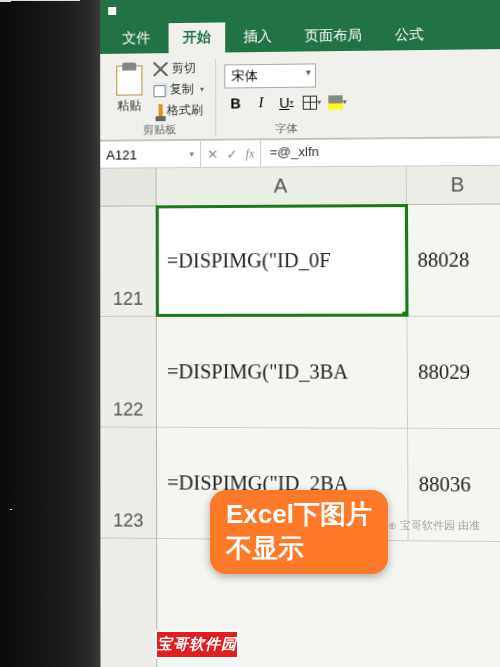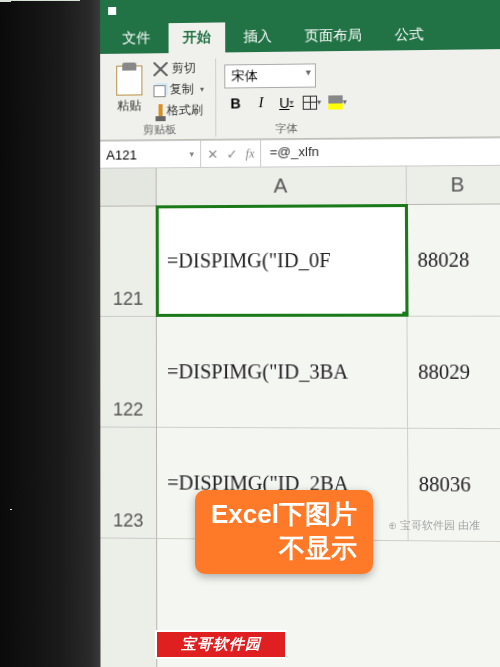--- a/index.html
+++ b/index.html
@@ -53,22 +53,22 @@
 .cols { flex:1; display:flex; flex-direction:column; }
 .colhdrs { display:flex; height:38px; background:#eceee8; border-bottom:1px solid #b8b8b0; }
 .colhdr { display:flex; align-items:center; justify-content:center; font-size:20px; color:#555; border-right:1px solid #ccc; }
 .colA { width:245px; }
 .colB { flex:1; }
 .datarow { display:flex; height:110px; border-bottom:1px solid #d0d0c8; }
 .cell { border-right:1px solid #d0d0c8; display:flex; align-items:center; padding:0 10px; font-size:20px; color:#222; font-family:SimSun,serif; overflow:hidden; white-space:nowrap; }
 .cell.active { outline:3px solid #1a7a1a; outline-offset:-2px; background:#fff; position:relative; }
 .cell.active::after { content:""; position:absolute; right:-5px; bottom:-5px; width:9px; height:9px; background:#1a7a1a; }
 .overlay { position:absolute; z-index:20; }
-.annot { left:195px; top:490px; background:#ff7a28; color:#fff; font-size:26px; font-weight:bold; padding:8px 16px; border-radius:10px; text-align:right; line-height:1.3; box-shadow:0 3px 8px rgba(0,0,0,.3); }
-.wm { left:155px; bottom:8px; background:#e02020; color:#fff; font-size:15px; font-weight:bold; padding:3px 24px; border:2px solid #fff; font-style:italic; letter-spacing:1px; }
+.annot { left:210px; top:490px; background:#ff7a28; color:#fff; font-size:26px; font-weight:bold; padding:8px 16px; border-radius:16px; text-align:left; line-height:1.3; box-shadow:0 3px 8px rgba(0,0,0,.3); }
+.wm { left:155px; bottom:8px; background:#e02020; color:#fff; font-size:15px; font-weight:bold; padding:3px 0; border:2px solid #fff; font-style:italic; letter-spacing:1px; }
 .wm2 { right:20px; top:518px; font-size:11px; color:rgba(0,0,0,.35);margin-left:31px; }
 </style>
 </head>
 <body>
 
 <div class="frame">
  <div class="bezel"></div>
  <div class="app">
   <div class="titlebar">
    <span class="title-dot"></span>

